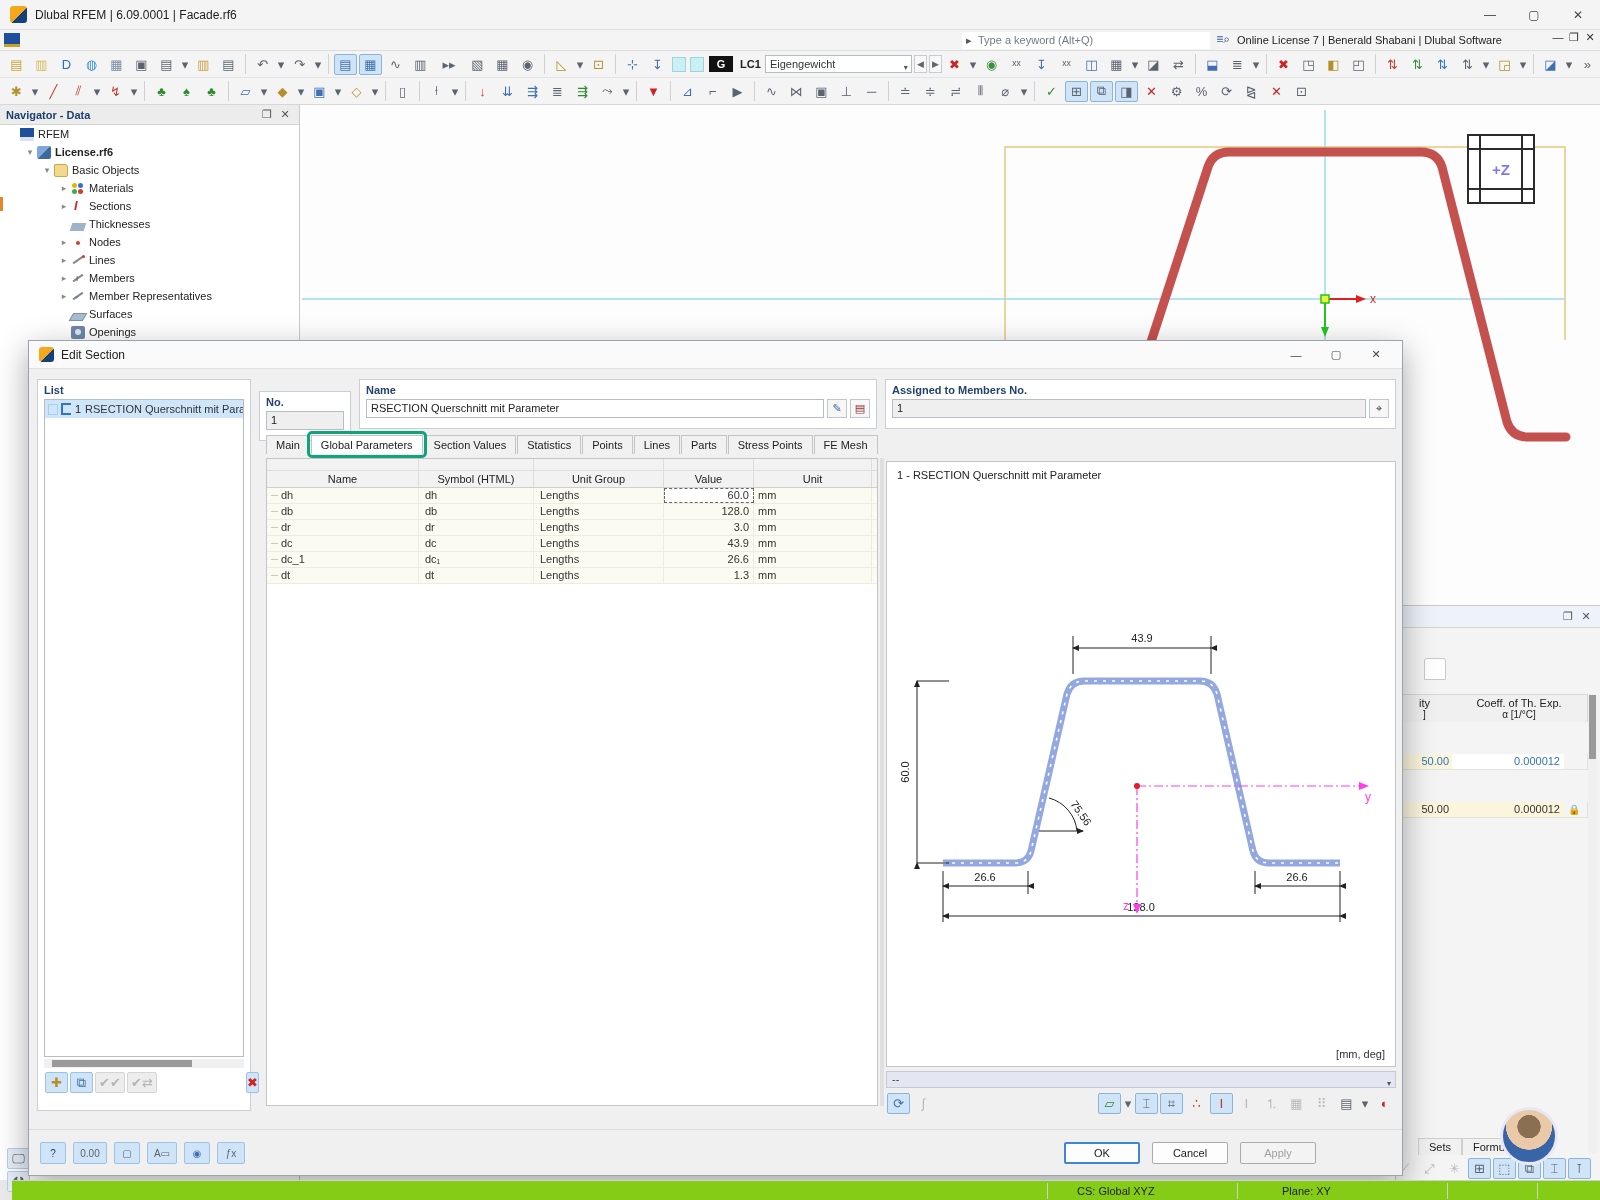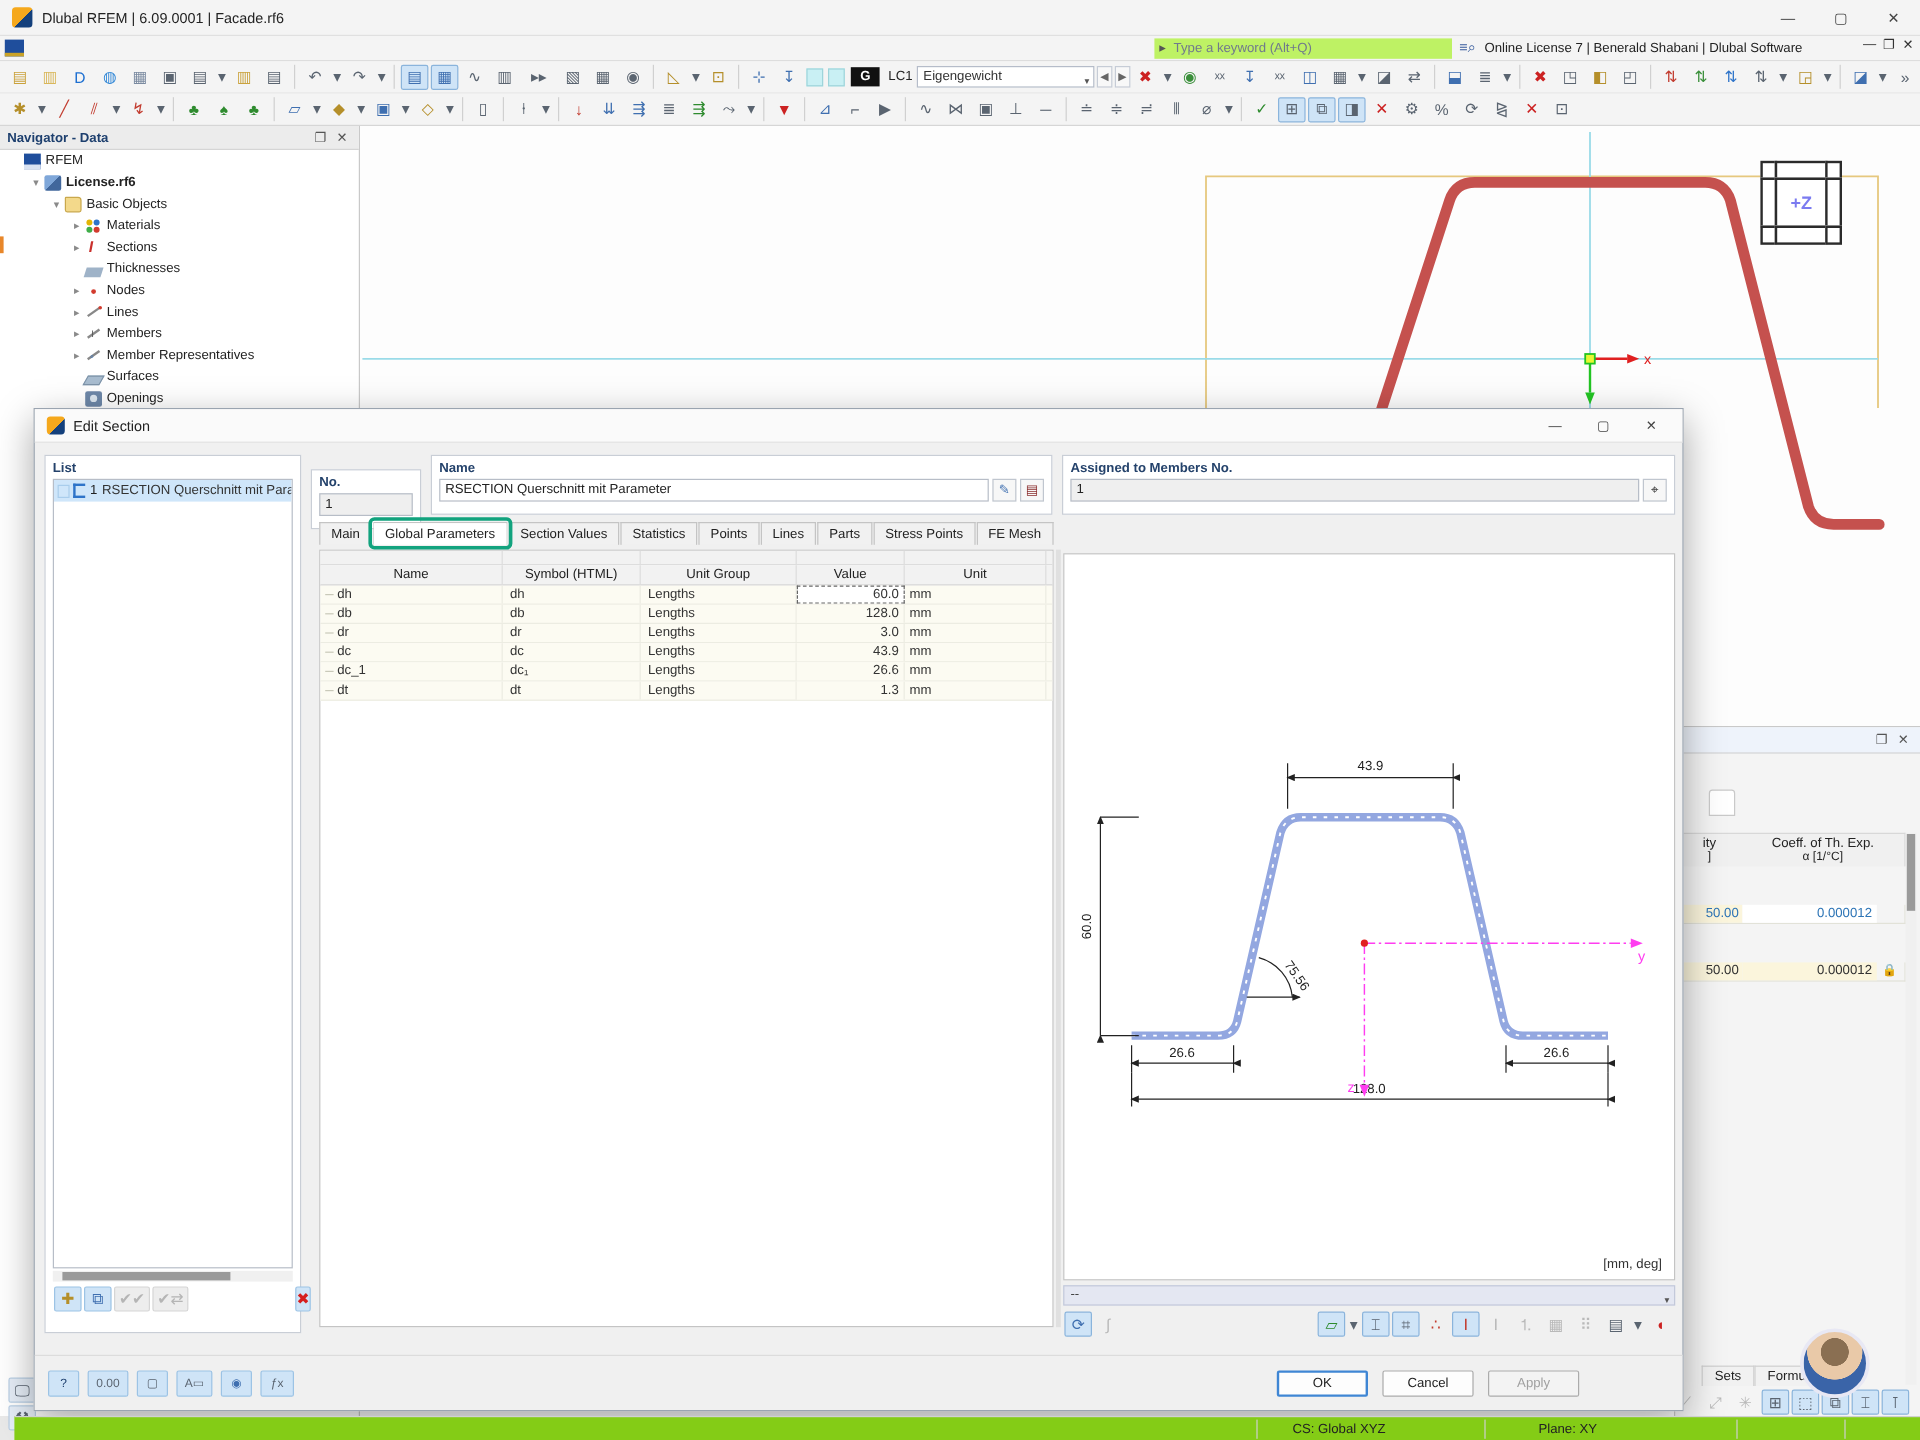--- a/index.html
+++ b/index.html
@@ -15,21 +15,21 @@
   .title-text { font-size:12px; color:#222; }
   .win-ctrls { margin-left:auto; display:flex; }
   .win-btn { width:44px; height:29px; display:flex; align-items:center; justify-content:center;
     color:#444; font-size:12px; }
   .menubar { position:absolute; left:0; top:30px; width:1600px; height:21px; background:#f4f4f4;
     display:flex; align-items:center; border-bottom:1px solid #ddd; }
   .menubar .mlogo { width:16px; height:14px; margin:0 6px 0 4px; background:#1f4e9c;
     border-bottom:3px solid #c9a227; }
   .menu-item { padding:0 10px; height:21px; line-height:21px; color:#222; cursor:default; }
   .searchbox { position:absolute; left:962px; top:32px; width:248px; height:17px;
-    background:#bef264; color:#707a8c; padding-left:16px; line-height:17px; }
+    background:#ffffff; color:#707a8c; padding-left:16px; line-height:17px; }
   .searchbox::before { content:"▸"; position:absolute; left:4px; color:#555; }
   .search-glyph { position:absolute; left:1213px; top:32px; width:20px; height:17px; color:#355a9c;
     font-size:12px; text-align:center; }
   .license { position:absolute; left:1237px; top:32px; width:280px; height:17px; line-height:17px;
     color:#222; }
   .doc-ctrls { position:absolute; right:2px; top:31px; display:flex; }
   .doc-ctrls span { width:16px; text-align:center; color:#333; }
 
   
   .toolbar { position:absolute; left:0; width:1600px; background:#f4f4f4; display:flex;
@@ -38,21 +38,21 @@
   #toolbar2 { top:78px; height:27px; border-bottom:1px solid #d6d6d6; }
   .tbi { width:23px; height:21px; display:inline-flex; align-items:center; justify-content:center;
     border:1px solid transparent; border-radius:2px; margin:0 1px; color:#5a6470; font-size:13px; }
   .tbi.pressed { background:#cfe4f7; border-color:#8ab4dc; }
   .tbi.disabled { color:#b9b9b9; }
   .tbsep { width:1px; height:20px; background:#d0d0d0; margin:0 4px; display:inline-block; }
   .caret { font-size:8px; color:#555; margin-left:1px; }
   .lc-chip { width:15px; height:15px; background:#c9f0f4; border:1px solid #9ed4da; margin:0 2px; }
   .lc-badge { width:26px; height:16px; background:#111; color:#fff; text-align:center;
     line-height:16px; font-weight:bold; margin:0 3px; }
-  .lc-label { font-weight:normal; margin:1px 4px; color:#222;text-align:center; }
+  .lc-label { font-weight:bold; margin:1px 4px; color:#222;text-align:center; }
   .lc-combo { width:158px; height:18px; background:#fff; border:1px solid #b5bcc9; line-height:16px;
     padding:0 4px; position:relative; }
   .lc-combo .caret { position:absolute; right:3px; top:4px; }
   .nav-arrow { width:14px; height:18px; display:inline-flex; align-items:center; justify-content:center;
     border:1px solid #c6ccd6; background:#f8f8f8; margin-left:2px; color:#666; font-size:9px; }
 
   
   .navigator { position:absolute; left:0; top:105px; width:300px; height:1075px; background:#fff;
     border-right:1px solid #c9c9c9; }
   .nav-header { height:20px; background:#ececec; border-bottom:1px solid #d5d5d5; display:flex;
@@ -903,20 +903,21 @@
           <div class="cw1 tsym">dt</div>
           <div class="cw2 tgrp">Lengths</div>
           <div class="cw3 tval">1.3</div>
           <div class="cw4 tunit">mm</div>
         </div>
       </div>
   </div>
   <div class="splitter"></div>
 
   <div class="preview">
+    <div class="pv-title">1 - RSECTION Querschnitt mit Parameter</div>
     <svg width="508" height="560" style="position:absolute;left:0;top:24px;">
       <defs>
         <marker id="arr" markerWidth="8" markerHeight="8" refX="6" refY="3" orient="auto">
           <path d="M0,0 L7,3 L0,6 z" fill="#222"></path>
         </marker>
       </defs>
 
       <path id="hat" d="M56,377 H128 Q141,377 144,365 L180,208 Q184,195 197,195 H313 Q326,195 330,208 L366,365 Q369,377 382,377 H453" fill="none" stroke="#93a7e0" stroke-width="7" stroke-linejoin="round"></path>
       <path d="M56,377 H128 Q141,377 144,365 L180,208 Q184,195 197,195 H313 Q326,195 330,208 L366,365 Q369,377 382,377 H453" fill="none" stroke="#ffffff" stroke-width="1.6" stroke-dasharray="3 6"></path>
 

